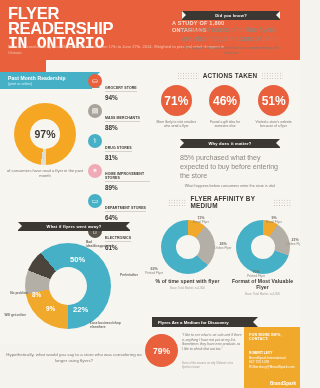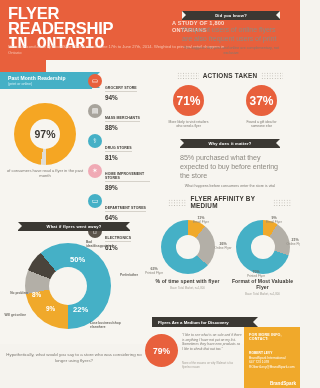--- a/index.html
+++ b/index.html
@@ -250,22 +250,26 @@
       <span class="txt">ACTIONS TAKEN</span>
       <span class="dots"></span>
     </div>
   </div>
   <div class="actions-row">
     <div class="action-col">
       <div class="circle-pct">71%</div>
       <div class="action-cap">More likely to visit retailers who send a flyer</div>
     </div>
     <div class="action-col">
-      <div class="circle-pct">37%</div>
+      <div class="circle-pct">46%</div>
       <div class="action-cap">Found a gift idea for someone else</div>
+    </div>
+    <div class="action-col">
+      <div class="circle-pct">51%</div>
+      <div class="action-cap">Visited a store's website because of a flyer</div>
     </div>
   </div>
 
   <div class="whymatter-wrap">
     <div class="ribbon">
       <span>Why does it matter?</span>
     </div>
     <div class="big-stmt">85% purchased what they expected to buy before entering the store</div>
     <div class="small-cap">What happens before consumers enter the store is vital</div>
   </div>

